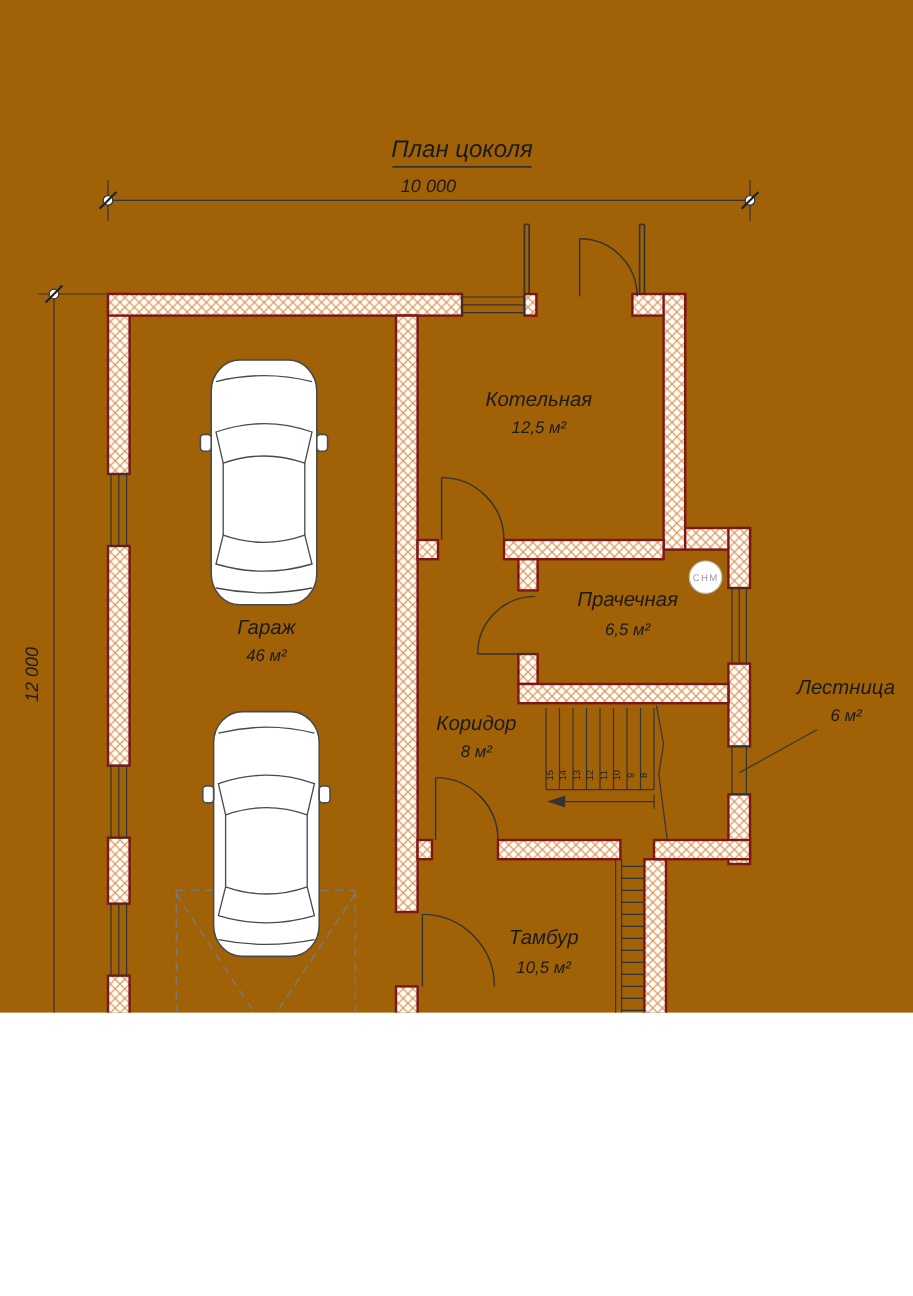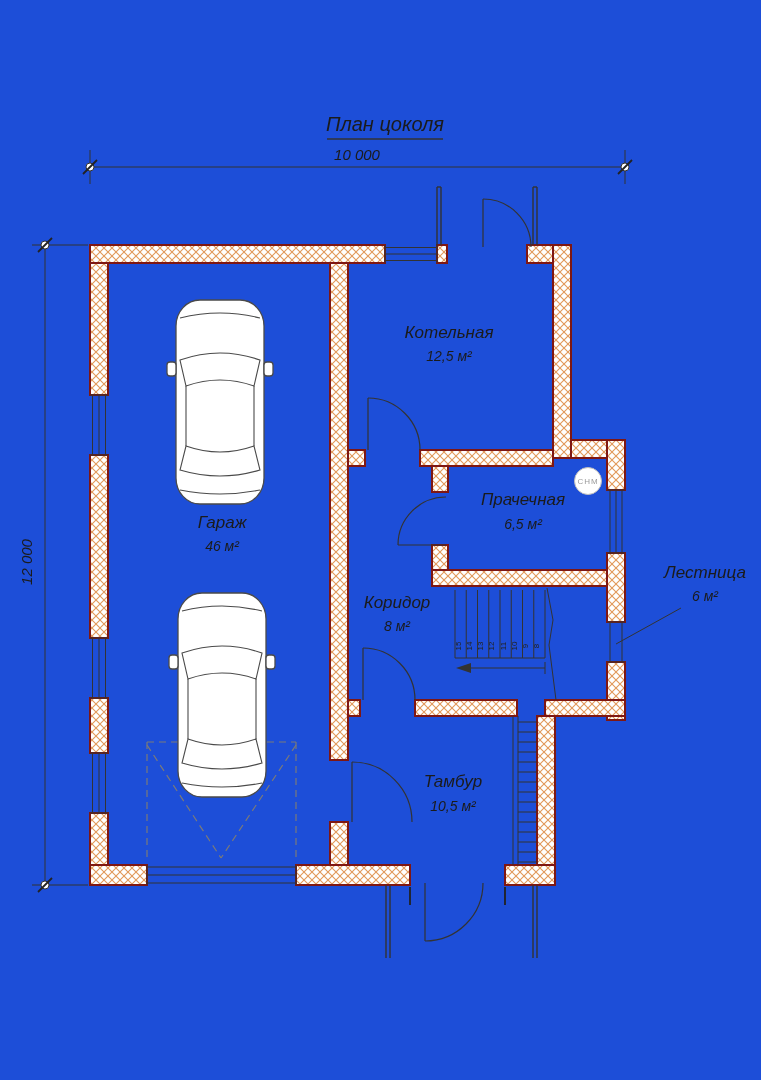--- a/index.html
+++ b/index.html
@@ -1,16 +1,16 @@
 <!DOCTYPE html>
 <html><head>
 <meta charset="utf-8">
 <style>
   html,body{margin:0;padding:0;background:#ffffff;}
-  .page{position:relative;width:761px;height:1080px;background:#1d4ed8;overflow:hidden;
+  .page{position:relative;width:761px;height:844px;background:#a16207;overflow:hidden;
         font-family:"Liberation Sans",sans-serif;}
   svg{display:block;}
   .wall{fill:url(#hatch);stroke:#7e1713;stroke-width:2;}
   .thin{stroke:#333;stroke-width:1;fill:none;}
   .thin2{stroke:#333;stroke-width:1.4;fill:none;}
   .door{stroke:#333;stroke-width:1.2;fill:none;}
   .dash{stroke:#7a7a7a;stroke-width:1.2;fill:none;stroke-dasharray:7 5;}
   .car{stroke:#4a4a4a;stroke-width:1.3;fill:#ffffff;}
   .carline{stroke:#4a4a4a;stroke-width:1.1;fill:none;}
   .dimline{stroke:#333;stroke-width:1;fill:none;}

